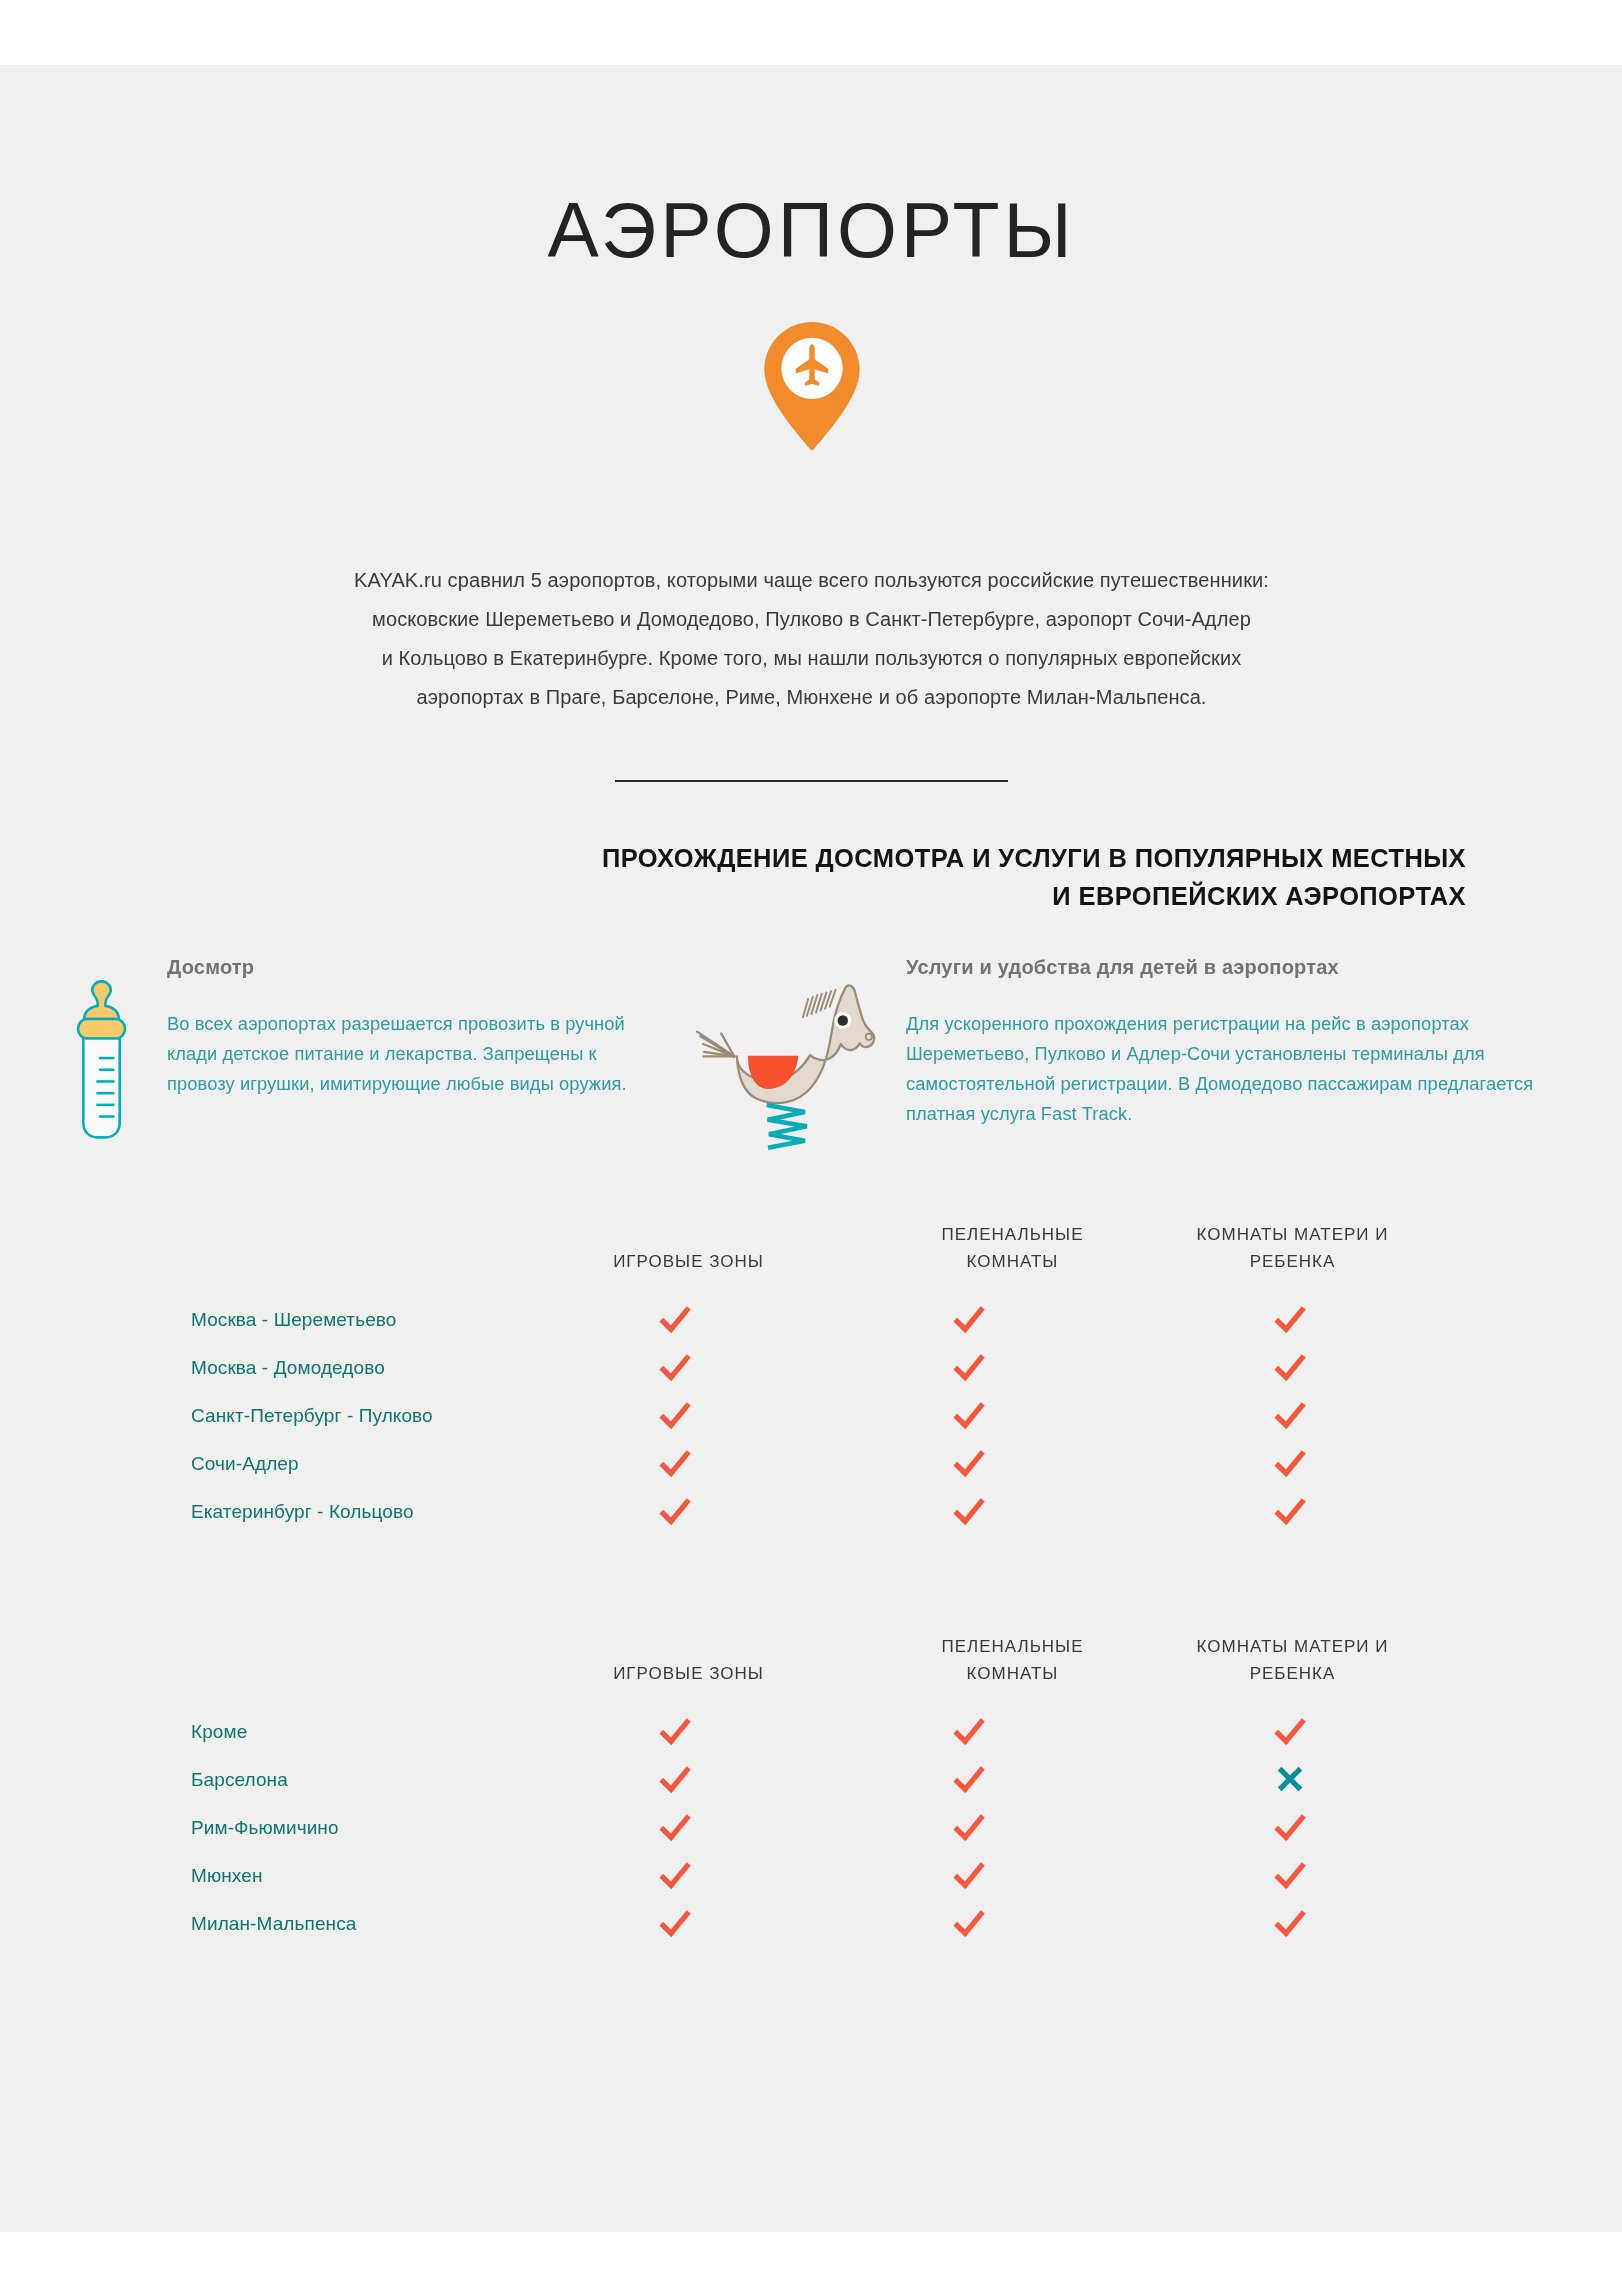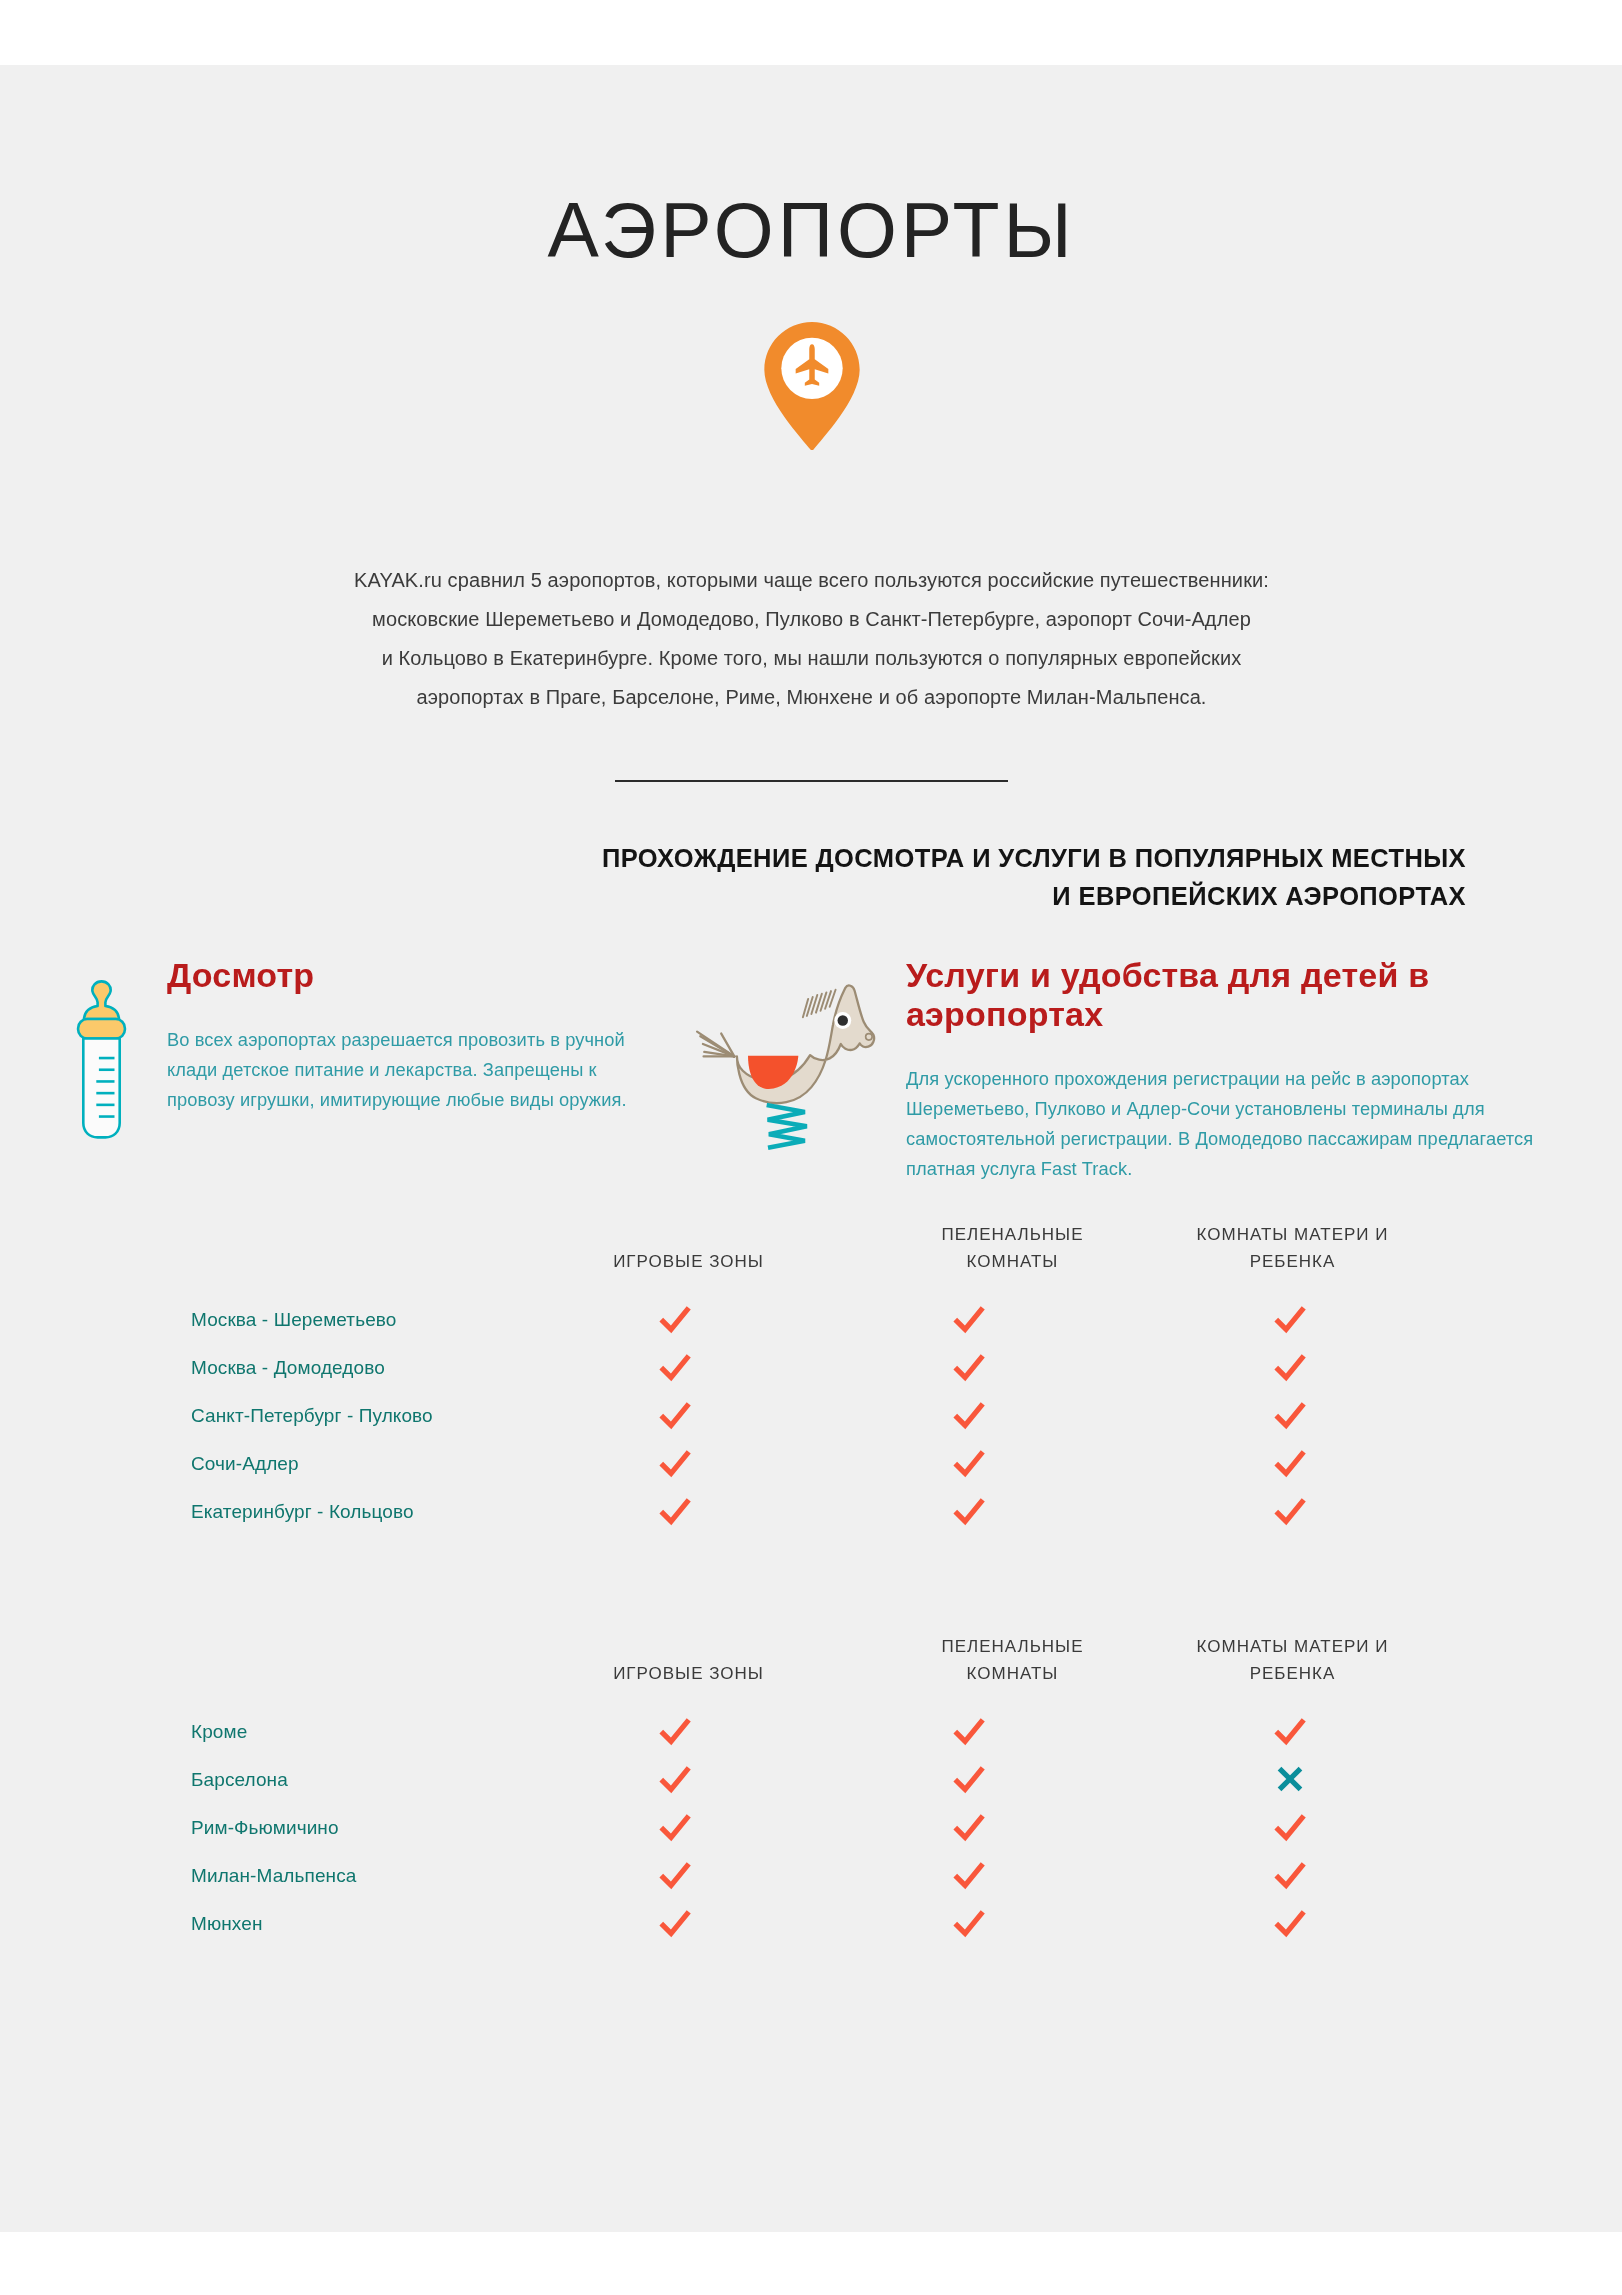--- a/index.html
+++ b/index.html
@@ -59,23 +59,23 @@
     letter-spacing:0.4px;
   }
 
   
   .col{position:absolute;}
   .col-left{left:167px;top:891px;width:497px;}
   .col-right{left:906px;top:891px;width:661px;}
 
   .col h3{
     margin:0 0 30px 0;
-    font-size:34px;
+    font-size:20px;
     font-weight:bold;
-    color:#b91c1c;
+    color:#737373;
     letter-spacing:0.2px;
   }
   .col p{
     margin:0;
     font-size:18.3px;
     font-weight:300;
     line-height:30px;
     color:#2f9ba6;
     letter-spacing:0.1px;
   }
@@ -325,40 +325,40 @@
               <path d="M5 27 L20 42 L47 9" fill="none" stroke="#f9573b" stroke-width="8" stroke-linecap="butt" stroke-linejoin="miter"></path>
             </svg></div>
           <div class="cell cell-1"><svg class="mark" width="34" height="34" viewBox="0 0 52 52">
               <path d="M5 27 L20 42 L47 9" fill="none" stroke="#f9573b" stroke-width="8" stroke-linecap="butt" stroke-linejoin="miter"></path>
             </svg></div>
           <div class="cell cell-2"><svg class="mark" width="34" height="34" viewBox="0 0 52 52">
               <path d="M5 27 L20 42 L47 9" fill="none" stroke="#f9573b" stroke-width="8" stroke-linecap="butt" stroke-linejoin="miter"></path>
             </svg></div>
         </div>
         <div class="row">
+          <div class="row-label">Мюнхен</div>
+          <div class="cell cell-0"><svg class="mark" width="34" height="34" viewBox="0 0 52 52">
+              <path d="M5 27 L20 42 L47 9" fill="none" stroke="#f9573b" stroke-width="8" stroke-linecap="butt" stroke-linejoin="miter"></path>
+            </svg></div>
+          <div class="cell cell-1"><svg class="mark" width="34" height="34" viewBox="0 0 52 52">
+              <path d="M5 27 L20 42 L47 9" fill="none" stroke="#f9573b" stroke-width="8" stroke-linecap="butt" stroke-linejoin="miter"></path>
+            </svg></div>
+          <div class="cell cell-2"><svg class="mark" width="34" height="34" viewBox="0 0 52 52">
+              <path d="M5 27 L20 42 L47 9" fill="none" stroke="#f9573b" stroke-width="8" stroke-linecap="butt" stroke-linejoin="miter"></path>
+            </svg></div>
+        </div>
+        <div class="row">
           <div class="row-label">Милан-Мальпенса</div>
           <div class="cell cell-0"><svg class="mark" width="34" height="34" viewBox="0 0 52 52">
               <path d="M5 27 L20 42 L47 9" fill="none" stroke="#f9573b" stroke-width="8" stroke-linecap="butt" stroke-linejoin="miter"></path>
             </svg></div>
           <div class="cell cell-1"><svg class="mark" width="34" height="34" viewBox="0 0 52 52">
               <path d="M5 27 L20 42 L47 9" fill="none" stroke="#f9573b" stroke-width="8" stroke-linecap="butt" stroke-linejoin="miter"></path>
             </svg></div>
           <div class="cell cell-2"><svg class="mark" width="34" height="34" viewBox="0 0 52 52">
               <path d="M5 27 L20 42 L47 9" fill="none" stroke="#f9573b" stroke-width="8" stroke-linecap="butt" stroke-linejoin="miter"></path>
             </svg></div>
         </div>
-        <div class="row">
-          <div class="row-label">Мюнхен</div>
-          <div class="cell cell-0"><svg class="mark" width="34" height="34" viewBox="0 0 52 52">
-              <path d="M5 27 L20 42 L47 9" fill="none" stroke="#f9573b" stroke-width="8" stroke-linecap="butt" stroke-linejoin="miter"></path>
-            </svg></div>
-          <div class="cell cell-1"><svg class="mark" width="34" height="34" viewBox="0 0 52 52">
-              <path d="M5 27 L20 42 L47 9" fill="none" stroke="#f9573b" stroke-width="8" stroke-linecap="butt" stroke-linejoin="miter"></path>
-            </svg></div>
-          <div class="cell cell-2"><svg class="mark" width="34" height="34" viewBox="0 0 52 52">
-              <path d="M5 27 L20 42 L47 9" fill="none" stroke="#f9573b" stroke-width="8" stroke-linecap="butt" stroke-linejoin="miter"></path>
-            </svg></div>
-        </div>
       </div>
   </div>
 
 </div>
 
 
 </body></html>

